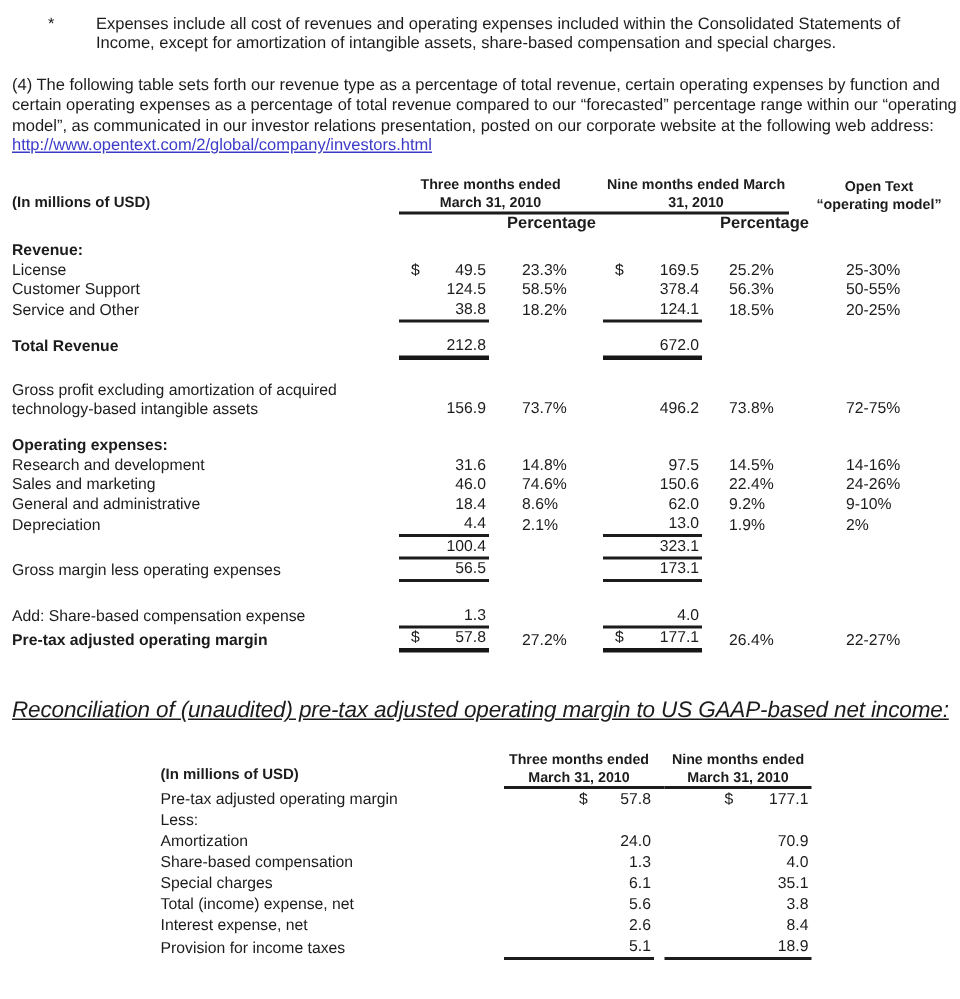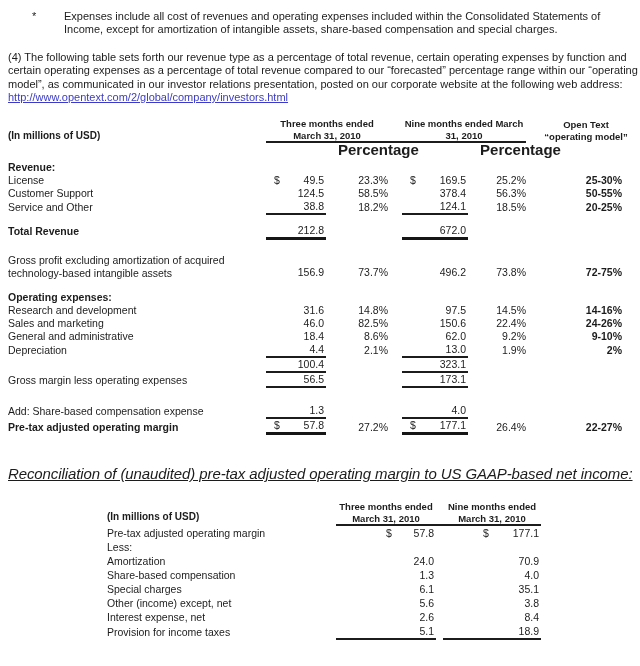--- a/index.html
+++ b/index.html
@@ -18,31 +18,31 @@
   .para { width:634px; line-height:13.4px; margin:0 0 10px 0; }
   .link { color:#3b3bc8; text-decoration:underline; cursor:pointer;margin-top:32px; }
   
   table { border-collapse:collapse; table-layout:fixed; }
   td { padding:0; vertical-align:bottom; font-size:10.5px; line-height:13px;
        white-space:nowrap; overflow:visible; }
   .b { font-weight:bold; }
   .units { font-size:10px; font-weight:bold; }
   .hdr { font-size:9.5px; font-weight:bold; text-align:center; line-height:11.5px;
          white-space:normal; }
-  .p   { text-align:right; }
-  .m   { text-align:right; font-weight:bold; }
+  .p   { text-align:left; }
+  .m   { text-align:left; font-weight:normal; }
   .money { display:flex; justify-content:space-between; padding:0 2px 0 8px; }
   .r1 { border-bottom:2px solid #1c1c1c; }
   .r2 { border-bottom:3px solid #161616; }
   
   .fin { width:624px; margin-top:2px; }
   .fin tr { height:13px; }
   .fin tr.tall { height:15px; }
   .hdr-model { width:92px; margin-left:-24px; text-align:center; }
-  .pct-hdr { font-size:15px; font-weight:bold; text-align:center; padding-left:12px; }
+  .pct-hdr { font-size:11px; font-weight:bold; text-align:center; padding-left:12px; }
   .lbl2 { white-space:normal; line-height:12.5px; }
   
   .recon-head { font-style:italic; text-decoration:underline; margin:30px 0 0 0;
                 font-size:15px; letter-spacing:-0.1px; }
   .recon { width:434px; margin:17px 0 0 99px; }
   .recon tr { height:14px; }
   .recon td { line-height:14px; }
   .recon .money1 { display:flex; justify-content:space-between; padding:0 2px 0 50px; }
   .recon .money2 { display:flex; justify-content:space-between; padding:0 2px 0 40px; }
   .recon .rhdr { font-size:9.5px; font-weight:bold; text-align:center; line-height:11.5px;
@@ -266,21 +266,21 @@
 
   <tr>
     <td>Sales and marketing</td>
     <td>
           <div class="money">
             <span></span>
             <span>46.0</span>
           </div>
         </td>
     <td></td>
-        <td class="p">82.5%</td>
+        <td class="p">74.6%</td>
         <td></td>
     <td>
           <div class="money">
             <span></span>
             <span>150.6</span>
           </div>
         </td>
     <td></td>
         <td class="p">22.4%</td>
         <td></td>
@@ -523,21 +523,21 @@
     <td></td>
     <td>
           <div class="money2">
             <span></span>
             <span>35.1</span>
           </div>
         </td>
   </tr>
 
   <tr>
-    <td>Other (income) except, net</td>
+    <td>Total (income) expense, net</td>
     <td>
           <div class="money1">
             <span></span>
             <span>5.6</span>
           </div>
         </td>
     <td></td>
     <td>
           <div class="money2">
             <span></span>

